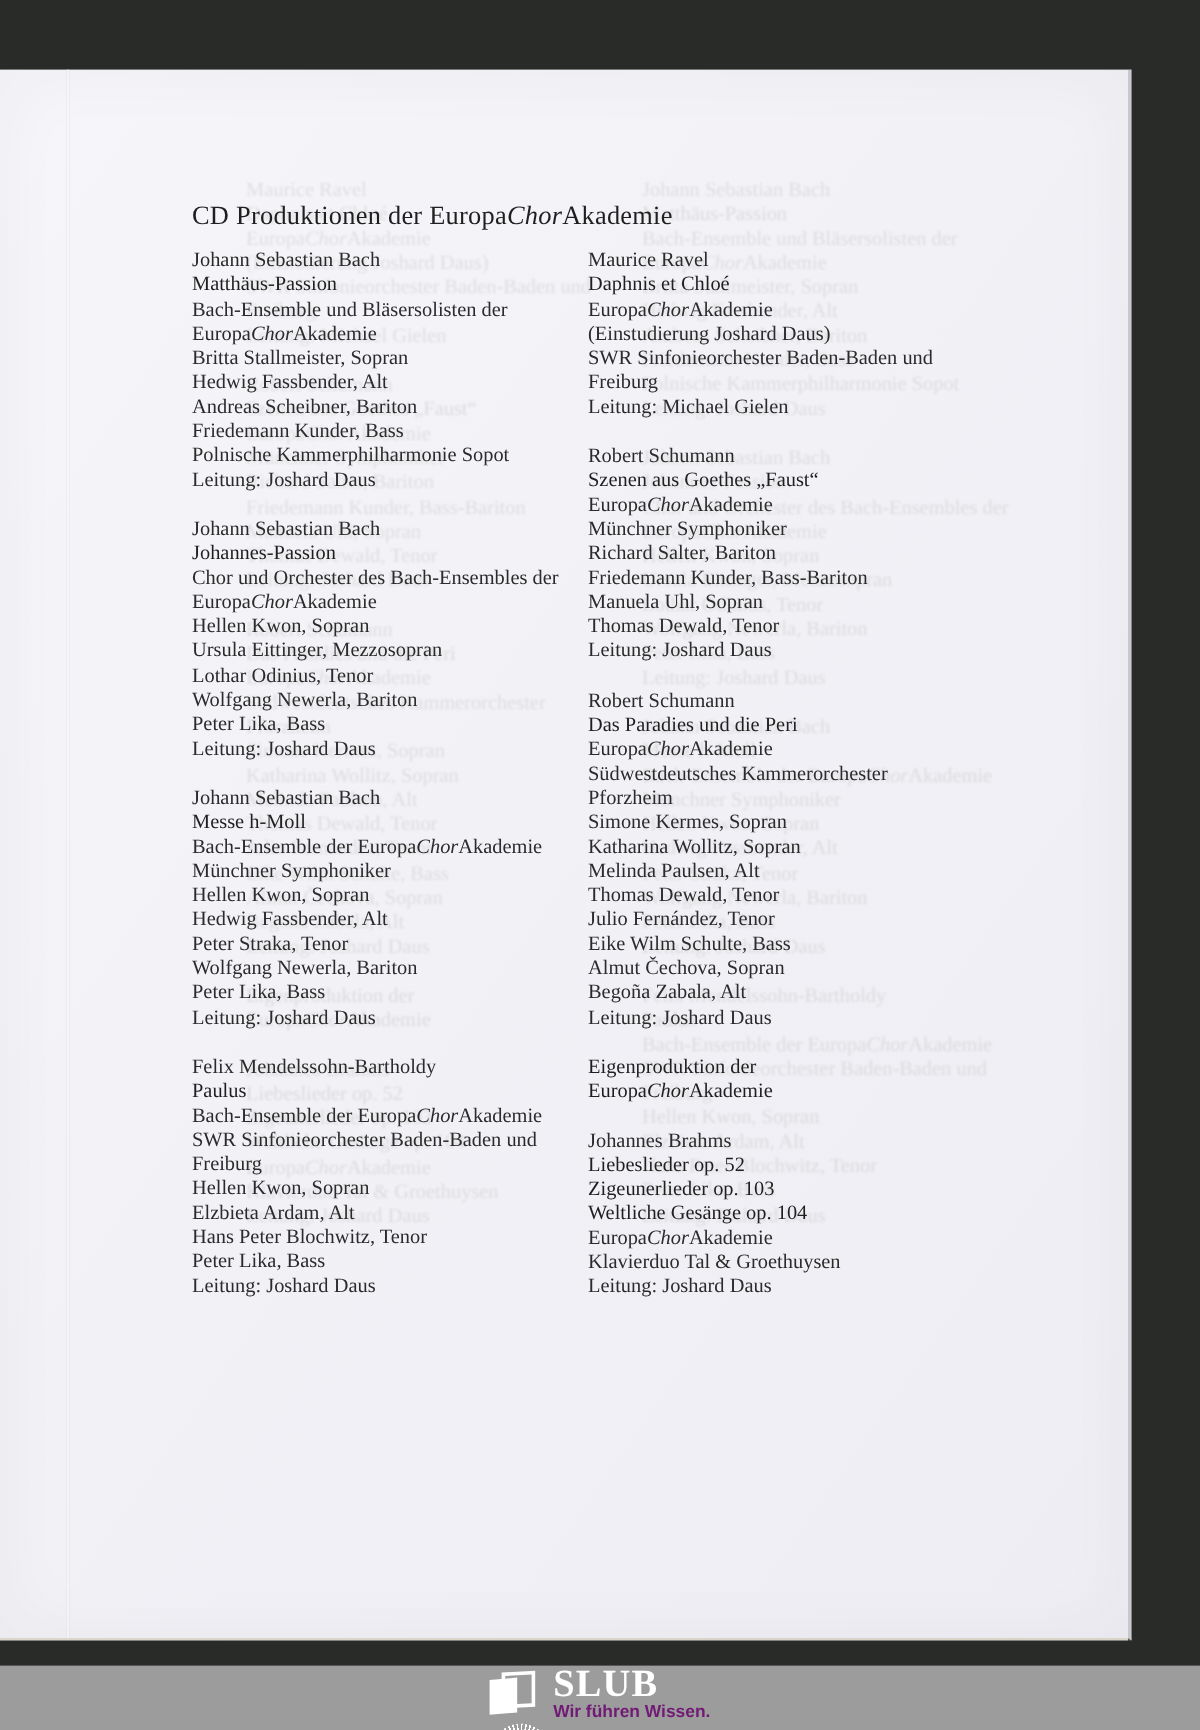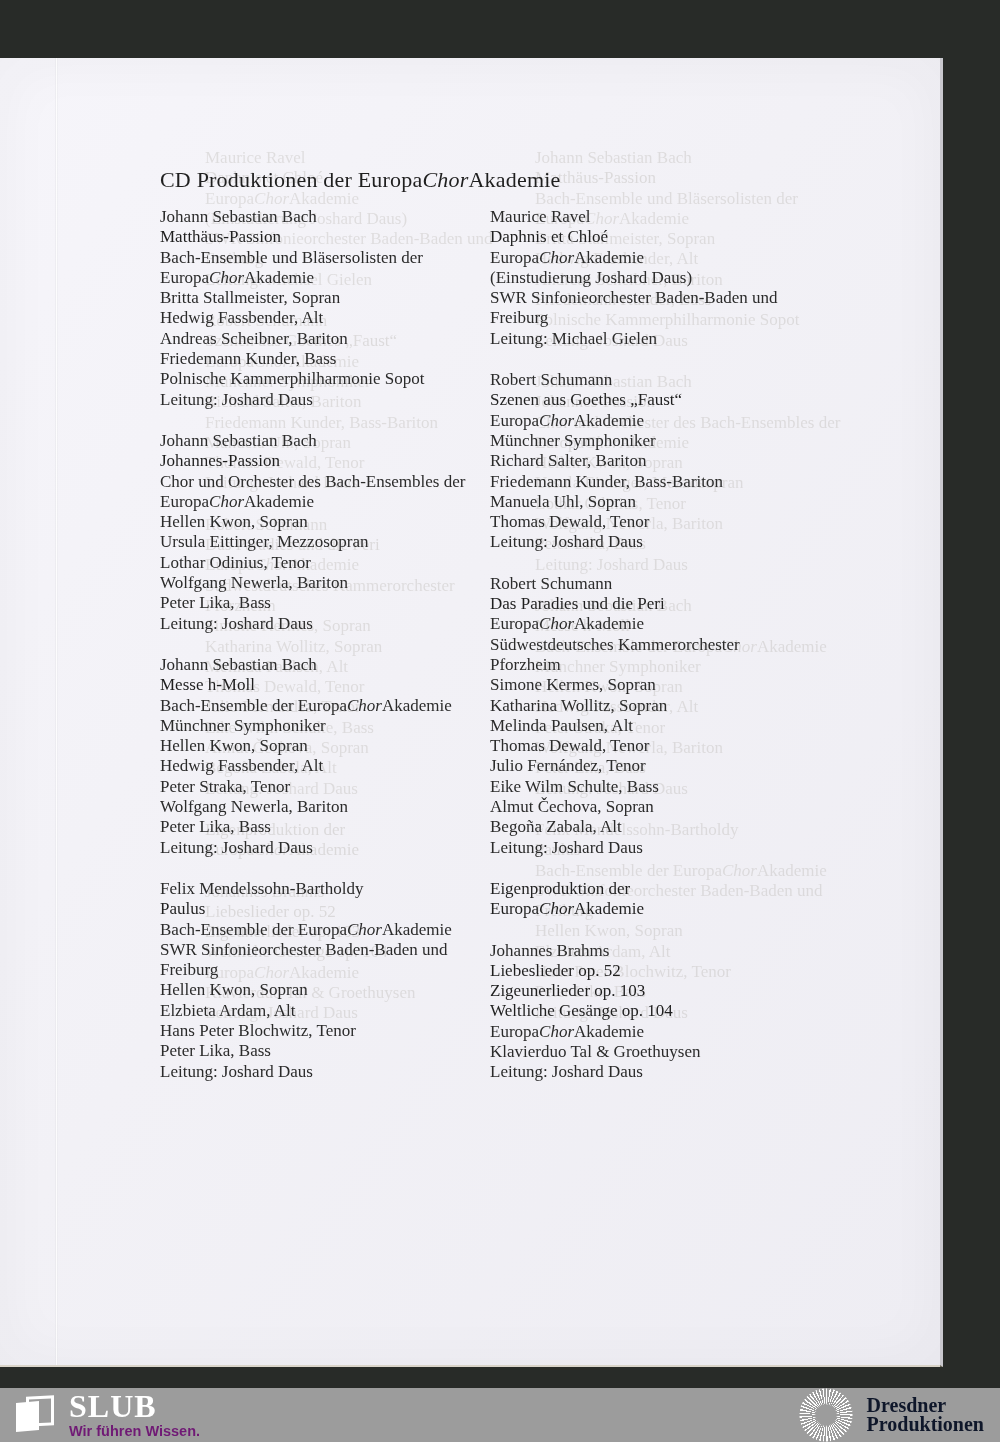--- a/index.html
+++ b/index.html
@@ -42,20 +42,21 @@
   }
   .ghost .content{left:205px;top:30px;}
   .ghost .line{color:#6b6552;}
   .ghost .line.bold{color:#5e5844;}
   
   .footer{
     position:absolute;left:0;bottom:0;width:1000px;height:54px;
     background:#9c9c9c;display:flex;align-items:center;
     justify-content:space-between;box-sizing:border-box;
     padding:0 16px 0 14px;
+    flex-direction:column;
   }
   .slub{display:flex;align-items:center;gap:13px;}
   .slub-icon{position:relative;width:42px;height:40px;flex:none;}
   .slub-sq-back{
     position:absolute;right:2px;top:1px;width:22px;height:24px;
     border:3px solid #fff;transform:skewY(-3deg);
   }
   .slub-sq-front{
     position:absolute;left:2px;top:7px;width:23px;height:29px;
     background:#fff;transform:skewY(-5deg);

